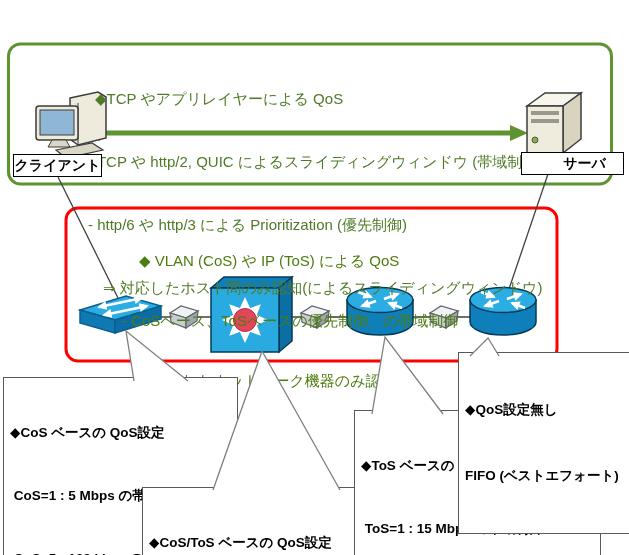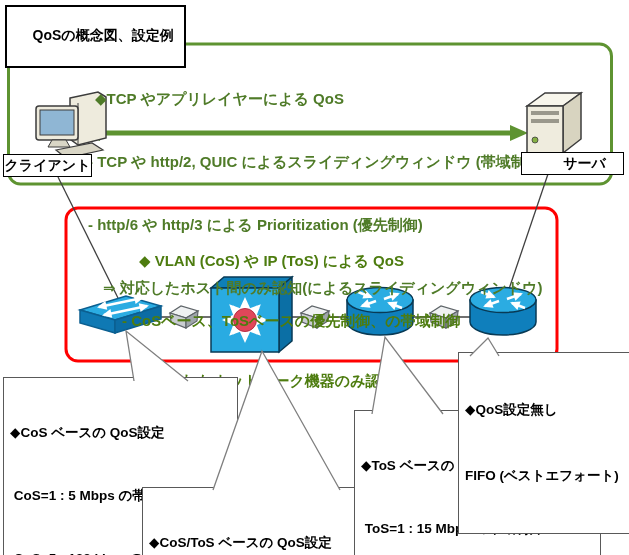--- a/index.html
+++ b/index.html
@@ -2,21 +2,21 @@
 <html><head>
 <meta charset="utf-8">
 <style>
   html,body{margin:0;padding:0;background:#fff;}
   .stage{
     position:relative;width:629px;height:555px;background:#ffffff;
     font-family:"Liberation Sans","DejaVu Sans",sans-serif;overflow:hidden;
   }
   .stage svg{position:absolute;left:0;top:0;}
   .layer-base{z-index:1;}
-  .txt{position:absolute;z-index:2;font-weight:bold;white-space:pre;}
+  .txt{position:absolute;z-index:2;font-weight:normal;white-space:pre;}
   .layer-tails{z-index:3;pointer-events:none;}
   .title-box{
     position:absolute;z-index:2;left:5px;top:5px;
     border:2px solid #000;background:#fff;
     font-size:14px;font-weight:bold;color:#000;
     padding:4px 10px 5px 10px;white-space:pre;
   }
   .app-text{left:88px;top:46px;font-size:15px;line-height:21px;color:#4F7B28;}
   .app-text div:first-child{margin-left:7px;}
   .net-text{left:122px;top:211px;font-size:15px;line-height:20px;color:#4d7c0f;}
@@ -27,21 +27,21 @@
     padding:2px 6px;white-space:pre;
   }
   .co-cos{left:3px;top:377px;width:221px;}
   .co-costos{left:142px;top:487px;width:414px;}
   .co-tos{left:354px;top:410px;width:233px;}
   .co-fifo{left:458px;top:352px;width:166px;line-height:22px;}
   .nodelabel{
     position:absolute;z-index:2;background:#fff;border:1px solid #000;
     font-size:14px;font-weight:bold;color:#000;text-align:center;line-height:21px;
   }
-  .lbl-client{left:3px;top:154px;width:87px;height:21px;}
+  .lbl-client{left:13px;top:154px;width:87px;height:21px;}
   .lbl-server{left:521px;top:152px;width:77px;height:21px;padding-left:24px;}
 </style>
 </head>
 <body>
 
 <div class="stage">
 
   <svg class="layer-base" width="629" height="555" viewBox="0 0 629 555">
     <defs>
       <marker id="ah-s" markerUnits="userSpaceOnUse" markerWidth="11" markerHeight="11" refX="8" refY="5.5" orient="auto-start-reverse">
@@ -141,23 +141,20 @@
       <polygon points="301,313 317,318 317,328 302,322" fill="#C9CDD1"></polygon>
       <polygon points="317,318 329,311 328,321 317,328" fill="#9FA5AB"></polygon>
     </g>
     <g stroke="#5E6468" stroke-width="1.2">
       <polygon points="430,313 441,306 458,311 446,318" fill="#EFF1F2"></polygon>
       <polygon points="430,313 446,318 446,328 431,322" fill="#C9CDD1"></polygon>
       <polygon points="446,318 458,311 457,321 446,328" fill="#9FA5AB"></polygon>
     </g>
   </svg>
 
-  <div class="title-box">
-    <span>QoSの概念図、設定例</span>
-  </div>
 
   <div class="txt app-text">
     <div>◆TCP やアプリレイヤーによる QoS</div>
     <div>- TCP や http/2, QUIC によるスライディングウィンドウ (帯域制御)</div>
     <div>- http/6 や http/3 による Prioritization (優先制御)</div>
     <div>　⇒ 対応したホスト間のみ認知(によるスライディングウィンドウ)</div>
   </div>
 
   <div class="txt net-text">
     <div>◆ VLAN (CoS) や IP (ToS) による QoS</div>

